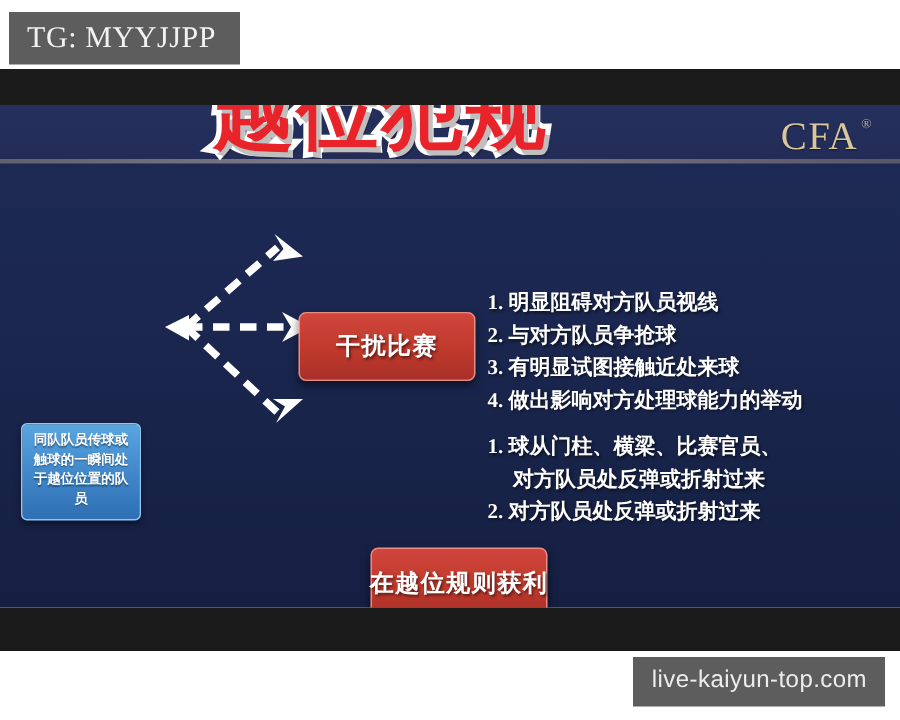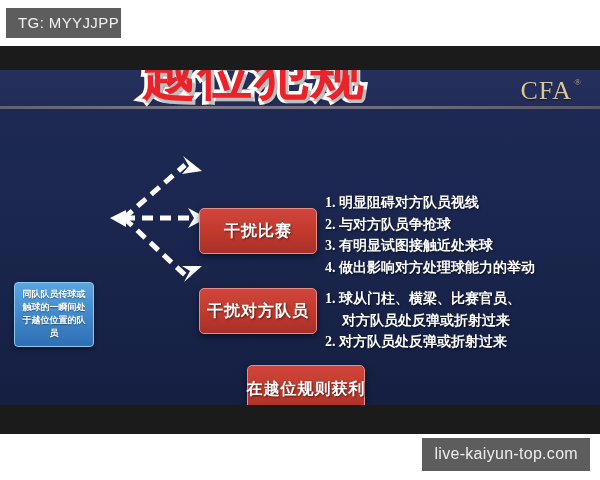--- a/index.html
+++ b/index.html
@@ -9,25 +9,25 @@
     font-family:"Liberation Sans","DejaVu Sans",sans-serif;
     overflow:hidden;
     position:relative;
   }
   .stage{position:absolute;left:0;top:0;width:600px;height:480px;overflow:hidden;background:#fff;}
 
   
   .tg-badge{
     position:absolute;left:6px;top:8px;
     background:#5d5d5d;color:#f2f2f2;
-    font-size:15px;line-height:1;
-    padding:7px 2px 8px 12px;
+    font-size:20px;line-height:1;
+    padding:7px 16px 8px 12px;
     letter-spacing:0.4px;
     white-space:nowrap;
-    font-family:Liberation Sans, sans-serif;
+    font-family:Liberation Serif, serif;
   }
 
   
   .bar-top{position:absolute;left:0;top:46px;width:600px;height:24px;background:#1b1b1b;}
   .bar-bottom{position:absolute;left:0;top:405px;width:600px;height:29px;background:#1b1b1b;}
 
   
   .slide{
     position:absolute;left:0;top:70px;width:600px;height:335px;
     background:linear-gradient(180deg,#1d2a54 0%,#1b2750 40%,#151f42 100%);
@@ -177,23 +177,20 @@
         <polygon points="183,86 202,101 182,104 189,96"></polygon>
         <polygon points="188,138 207,148 188,158 194,148"></polygon>
         <polygon points="182,196 202,196 184,212 190,201"></polygon>
         <polygon points="126,140 126,157 110,148"></polygon>
       </g>
     </svg>
 
     <div class="red-box" id="rb0">
       <span class="txt">干扰比赛</span>
     </div>
-    <div class="red-box" id="rb1">
-      <span class="txt">干扰对方队员</span>
-    </div>
     <div class="red-box" id="rb2">
       <span class="txt">在越位规则获利</span>
     </div>
 
     <div class="list" id="list-a">
       <span class="li">
         <span>1.</span>
         <span>明显阻碍对方队员视线</span>
       </span>
       <span class="li">

